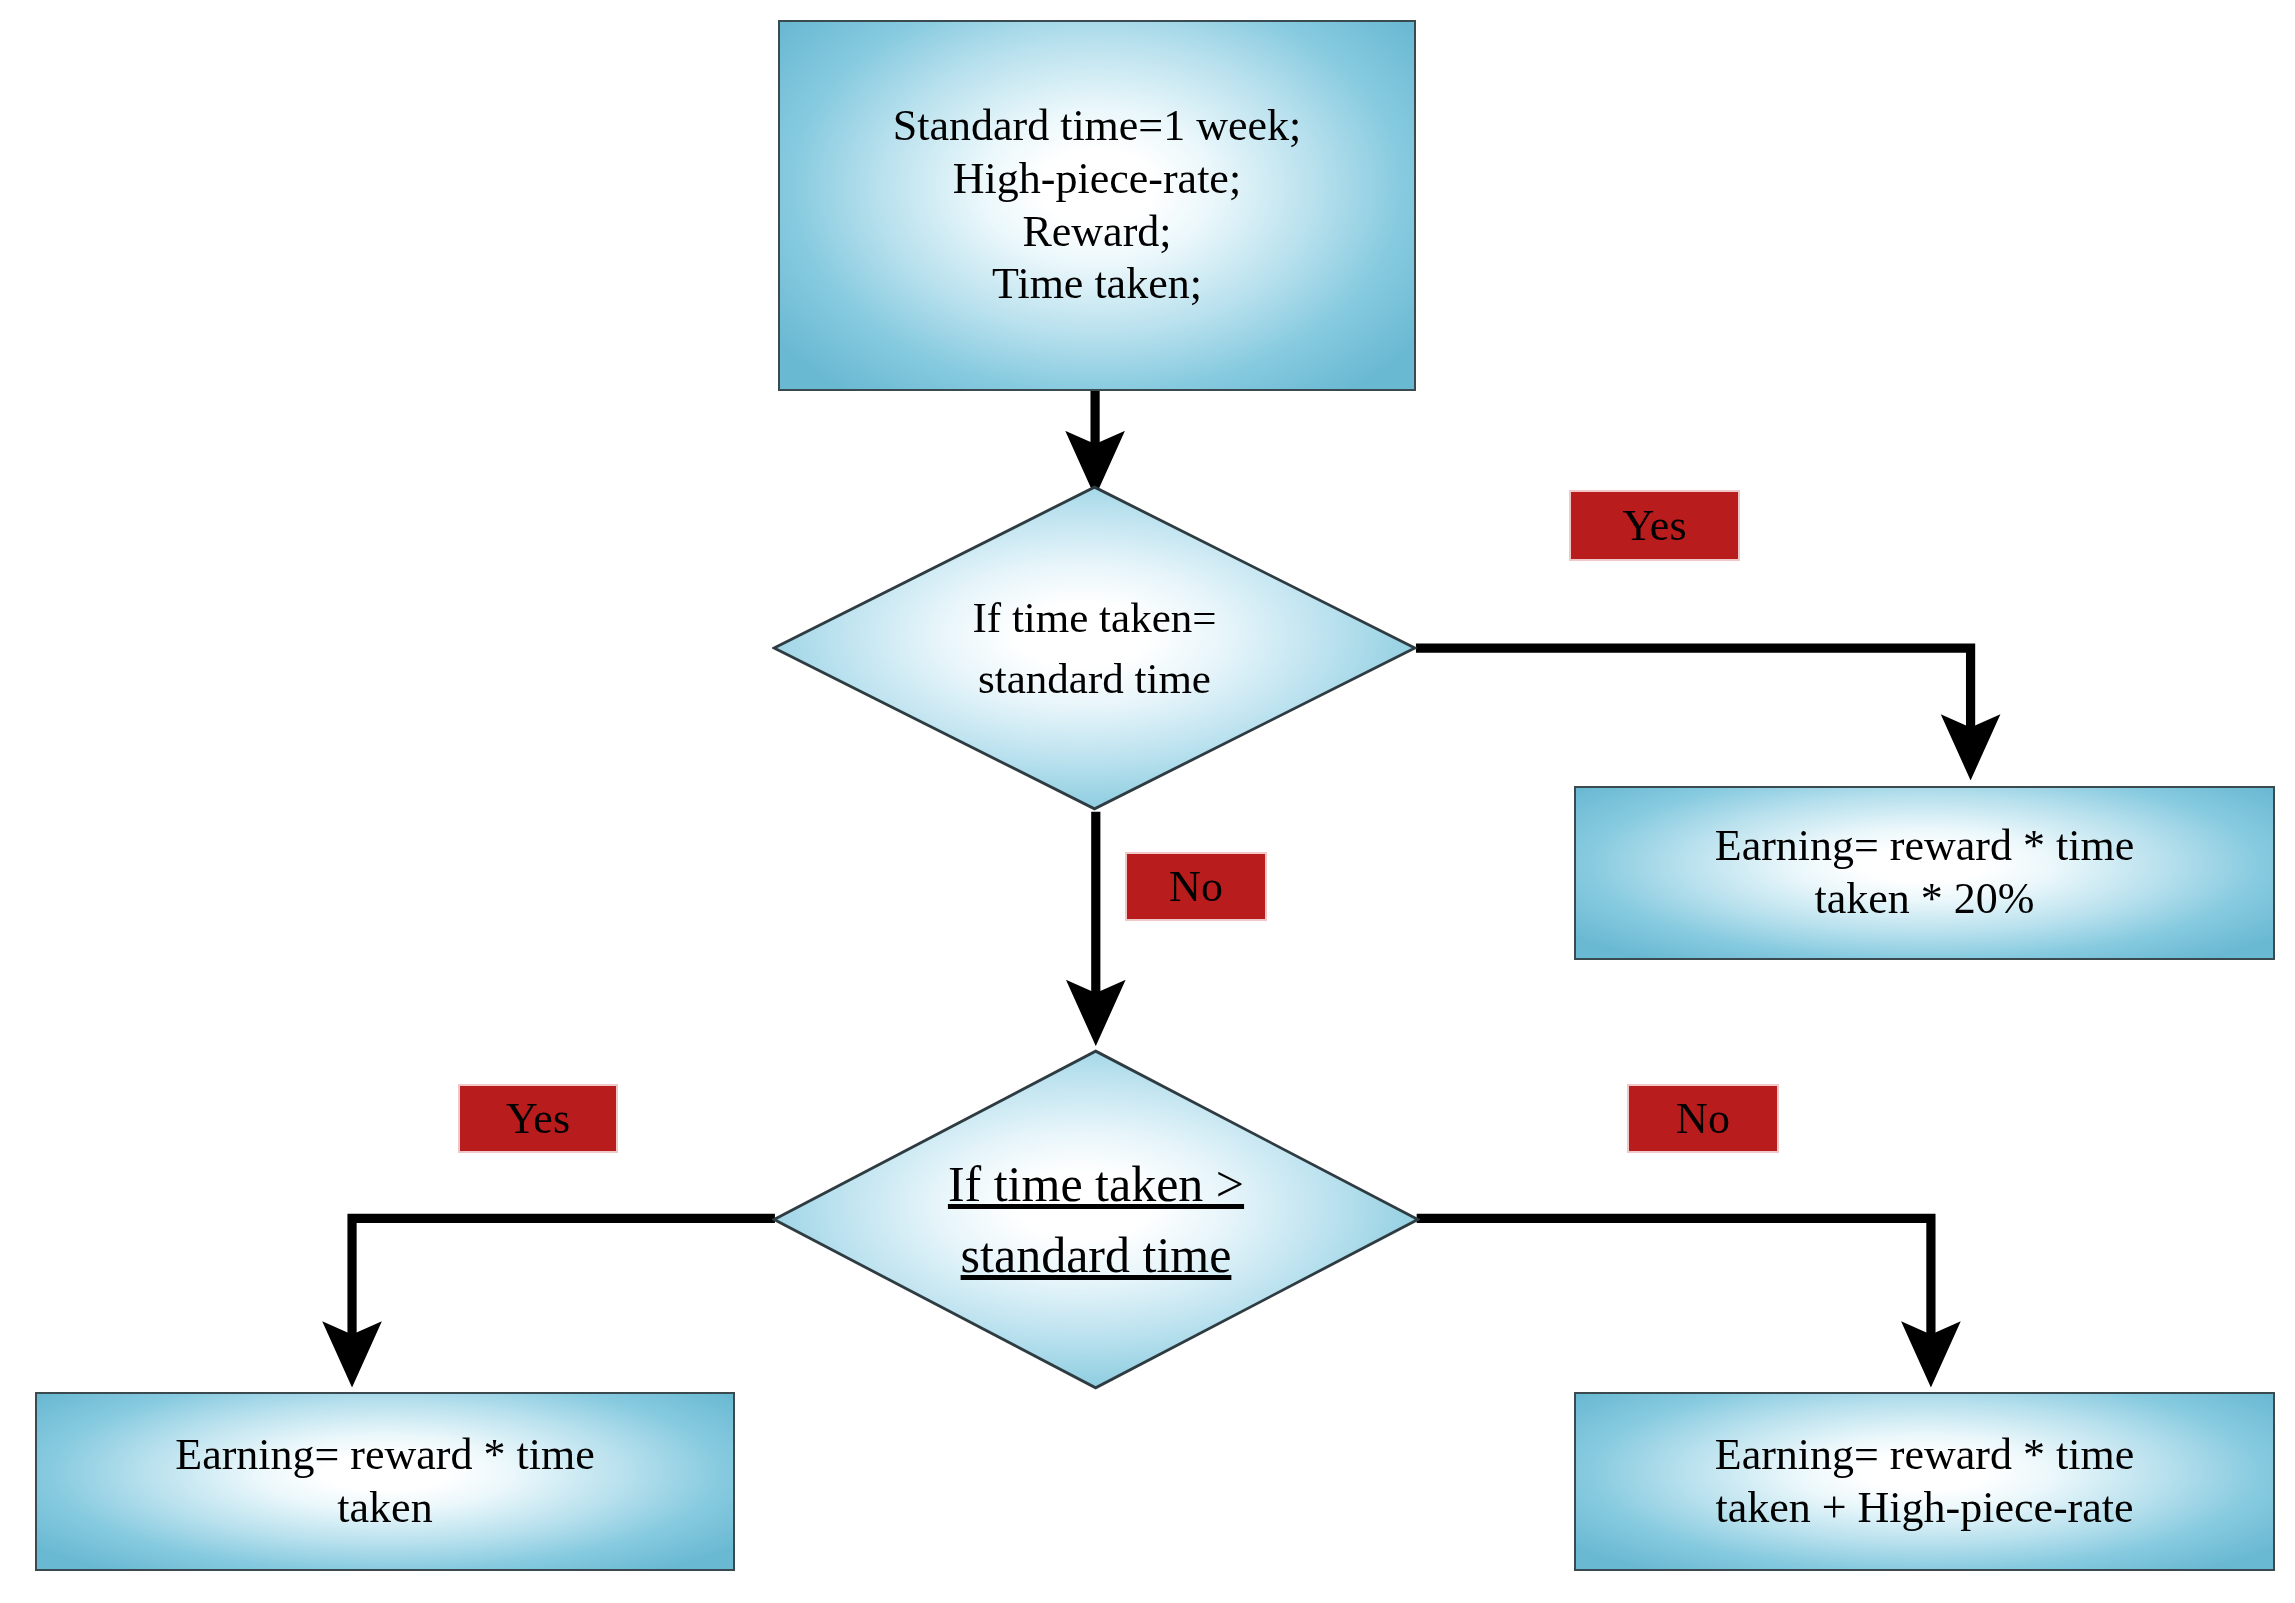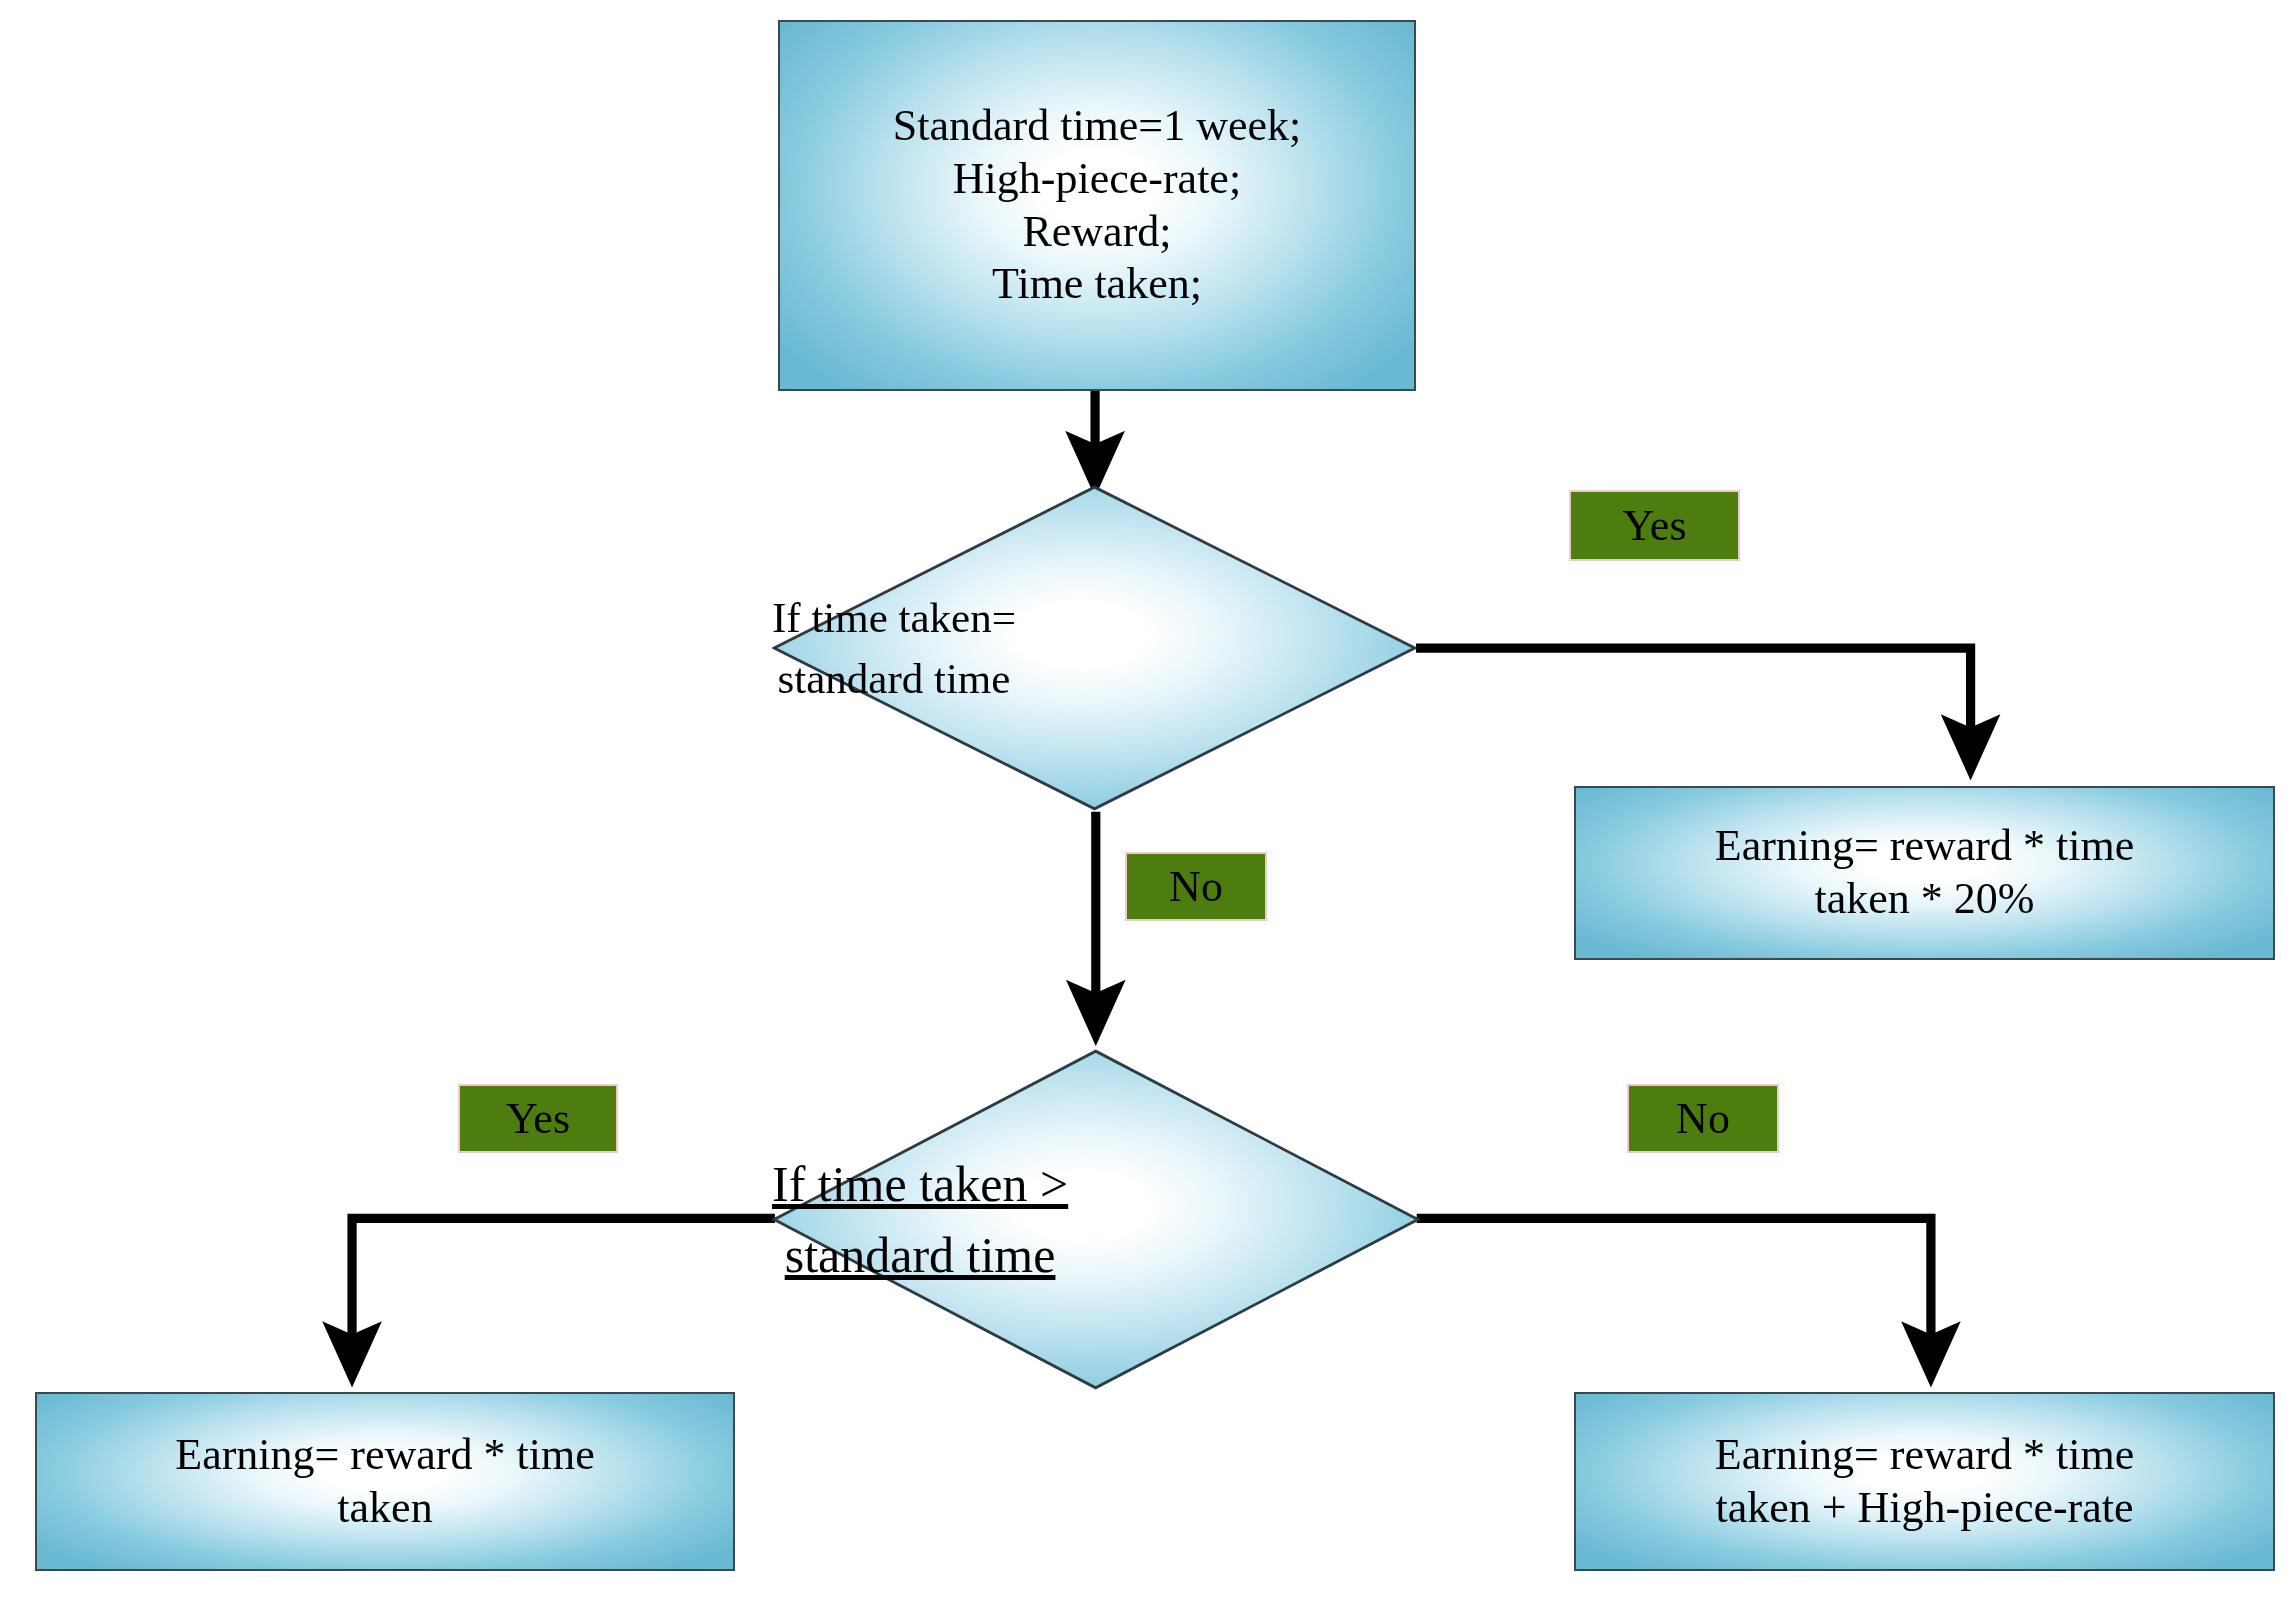--- a/index.html
+++ b/index.html
@@ -36,41 +36,41 @@
     display:block;
     padding:0 18.4px;
     white-space:pre-line;
   }
 
   
   .node-diamond{
     position:absolute;
     display:flex;
     align-items:center;
-    justify-content:flex-start;
+    justify-content:center;
   }
   .node-diamond .dshape{
     position:absolute;
     left:0;top:0;width:100%;height:100%;
   }
   .node-diamond .txt{
     position:relative;
     z-index:2;
     text-align:center;
     color:#000000;
     line-height:1.42;
     white-space:pre-line;
   }
 
   
   .edge-label{
     position:absolute;
     box-sizing:border-box;
     border:2.1px solid #f0c8c8;
-    background:#4d7c0f;
+    background:#b91c1c;
     display:flex;
     align-items:center;
     justify-content:center;
     color:#000000;
     line-height:1;
   }
 </style>
 </head>
 <body>
 

